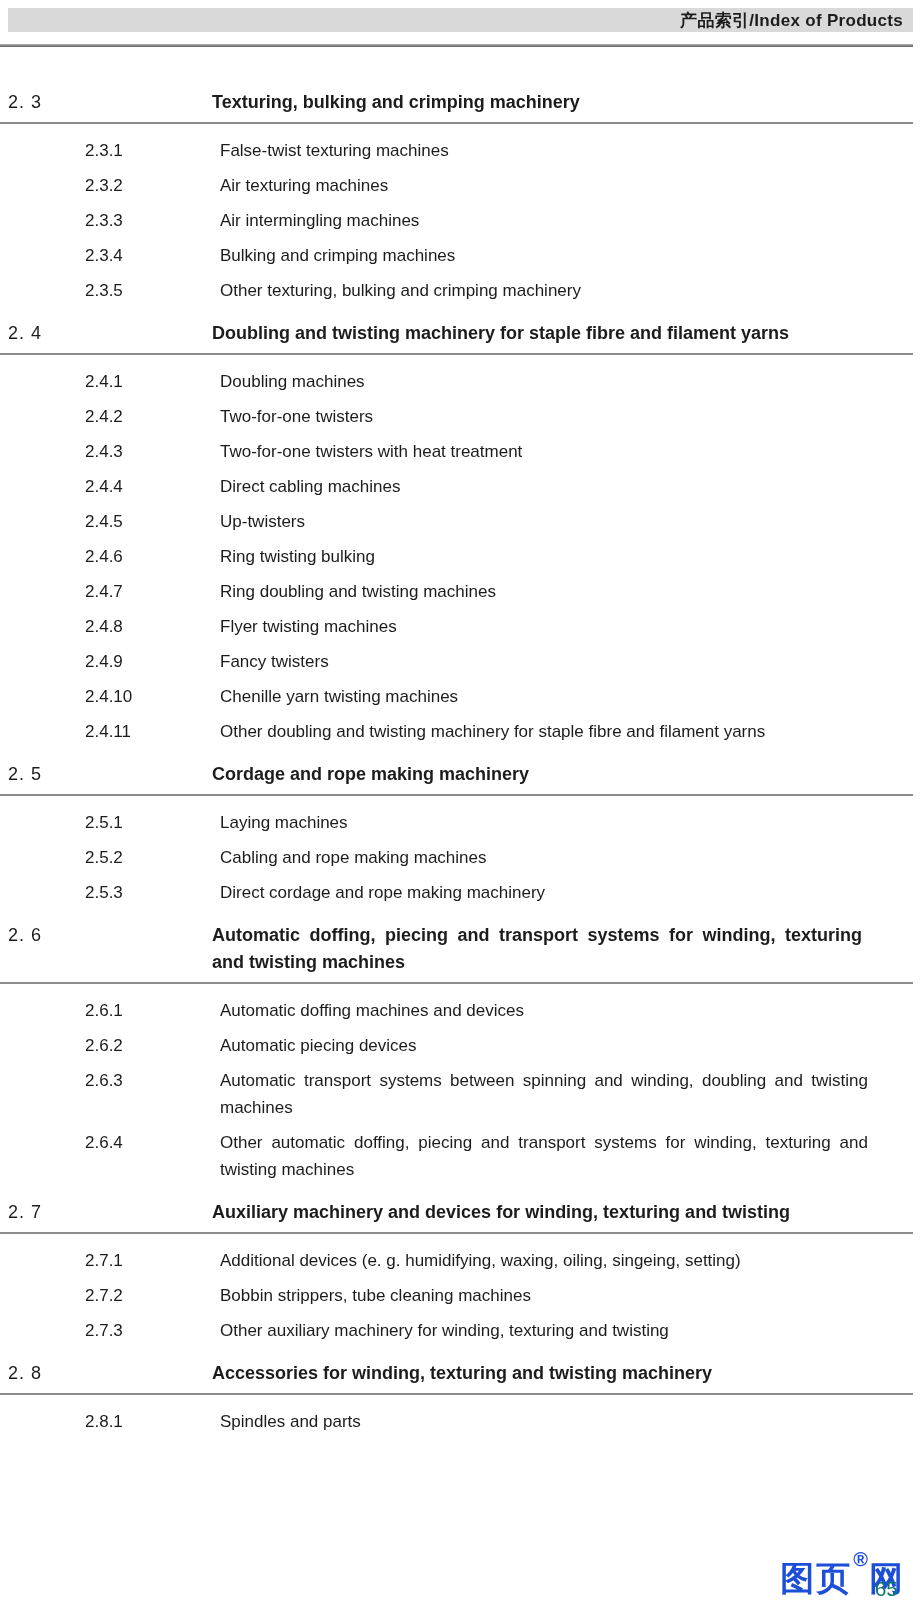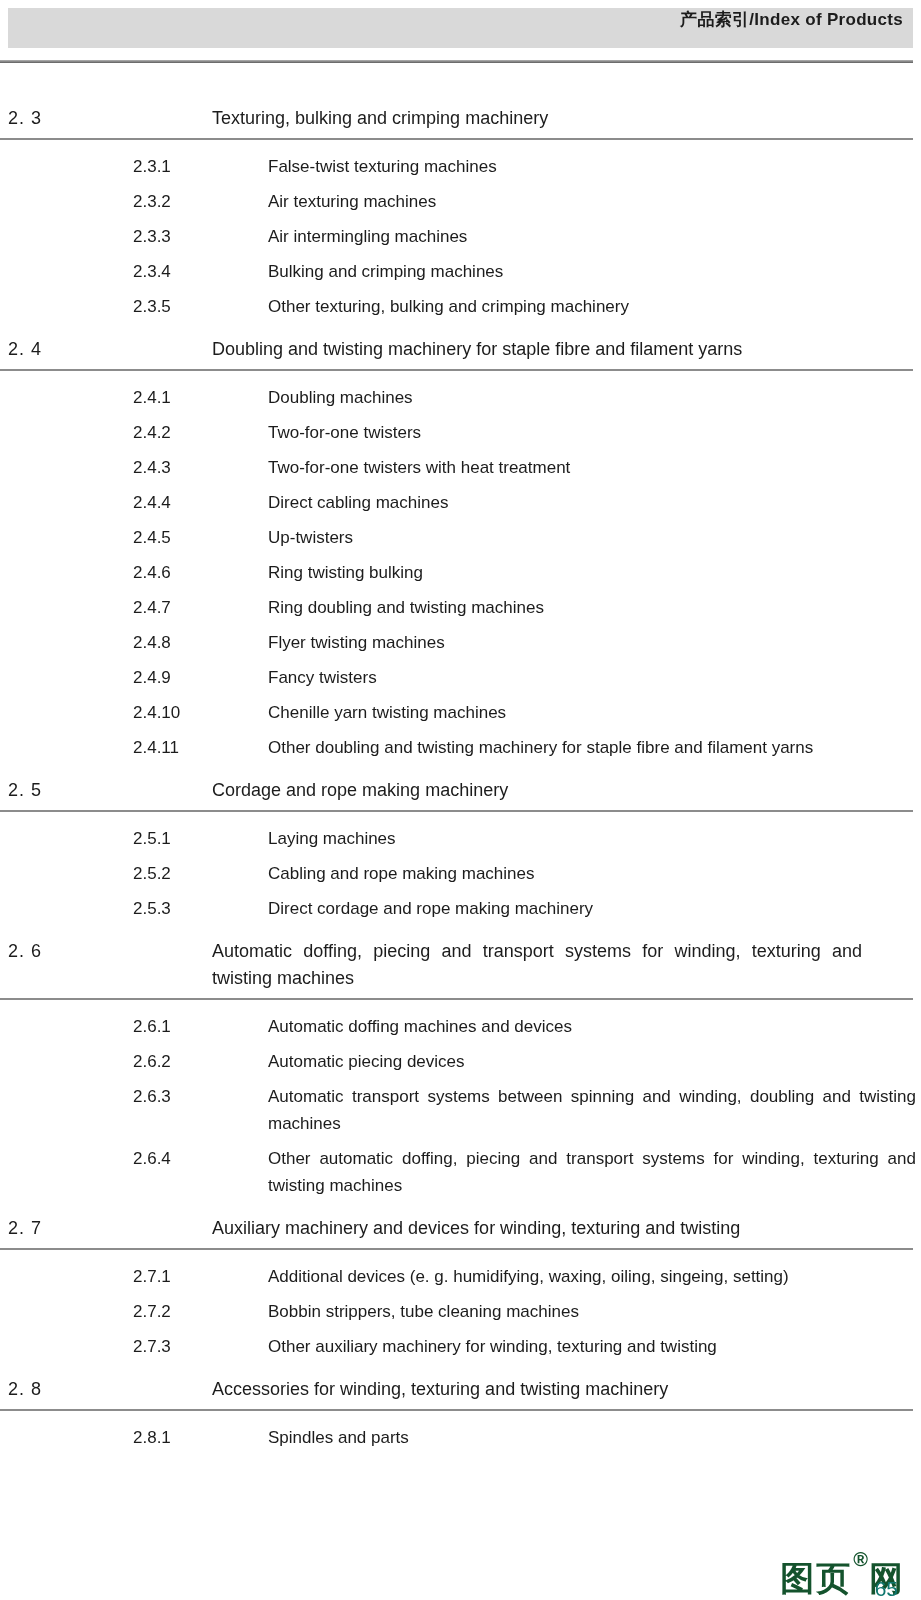--- a/index.html
+++ b/index.html
@@ -8,25 +8,25 @@
     background: #ffffff;
     font-family: "Liberation Sans", sans-serif;
     color: #1c1c1c;
     overflow: hidden;
   }
   .page { position: relative; width: 921px; height: 1600px; }
 
   
   .header-band {
     margin: 8px 8px 12px 8px;
-    height: 40px;
+    height: 24px;
     background: #d9d9d9;
     display: flex;
     justify-content: flex-end;
-    align-items: flex-start;
+    align-items: flex-end;
     padding-right: 10px;
     box-sizing: border-box;
     font-weight: bold;
     font-size: 17px;
     letter-spacing: 0.3px;
   }
   .header-rule {
     margin-top: 7px;
     height: 3px;
     width: 913px;
@@ -38,29 +38,29 @@
   .section { margin-top: 12px; }
   .section:first-child { margin-top: 36px; }
   .section-head { display: flex; font-size: 18px; line-height: 27px; }
   .section-number {
     flex: none;
     width: 212px;
     padding-left: 8px;
     box-sizing: border-box;
     letter-spacing: 1px;
   }
-  .section-title { width: 650px; }
+  .section-title { width: 650px; font-weight: bold; }
   .section.justify .section-title { text-align: justify; text-align-last: left; }
   .section-rule {
     margin-top: 6px;
     height: 2px;
     width: 913px;
     background: #8c8c8c;
   }
-  .items { padding-top: 9px; padding-left: 48px; }
+  .items { padding-top: 9px; }
   .item-row { display: flex; font-size: 17px; line-height: 27px; padding: 4px 0; }
   .item-number { flex: none; margin-left: 85px; width: 135px; }
   .item-label { width: 648px; }
   .item-row.justify .item-label { text-align: justify; text-align-last: left; }
 
   
   .watermark {
     position: absolute;
     right: 16px;
     bottom: 13px;
@@ -282,20 +282,20 @@
     <div class="section-rule"></div>
     <div class="items">
   <div class="item-row">
     <span class="item-number">2.8.1</span>
     <span class="item-label">Spindles and parts</span>
   </div>
 </div>
   </div>
 </div>
 
-  <div class="watermark" style="color: #14532d;">
+  <div class="watermark" style="color: #1d4ed8;">
     <span>图页</span>
     <span class="reg">®</span>
     <span>网</span>
   </div>
   <div class="page-number">65</div>
 
 </div>
 
 </body></html>

